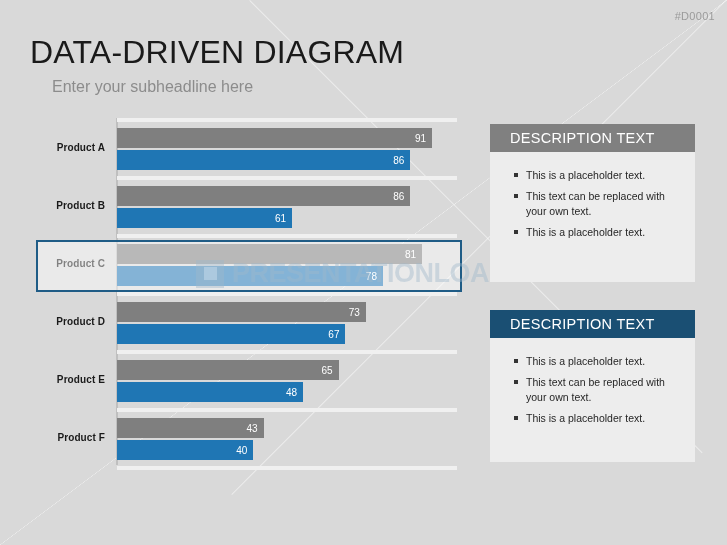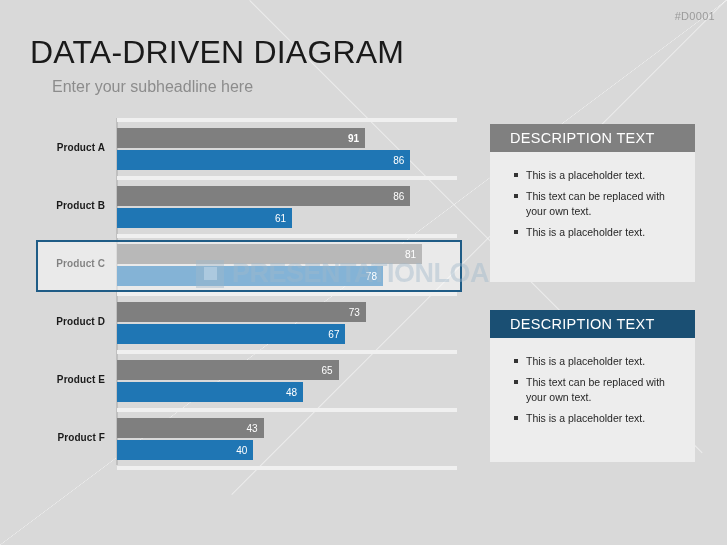--- a/index.html
+++ b/index.html
@@ -225,21 +225,21 @@
         <div class="grid-row" style="top: 58px;"></div>
         <div class="grid-row" style="top: 116px;"></div>
         <div class="grid-row" style="top: 174px;"></div>
         <div class="grid-row" style="top: 232px;"></div>
         <div class="grid-row" style="top: 290px;"></div>
         <div class="grid-row" style="top: 348px;"></div>
       </div>
     <div id="groups-layer">
         <div class="group" style="top: 8px;">
           <div class="cat-label">Product A</div>
-          <div class="bar gray" style="width: 248px; background: rgb(127, 127, 127); font-weight: bold;">
+          <div class="bar gray" style="width: 315px; background: rgb(127, 127, 127);">
             <span class="val">91</span>
           </div>
           <div class="bar blue" style="width: 293.26px; background: rgb(31, 118, 180);">
             <span class="val">86</span>
           </div>
         </div>
         <div class="group" style="top: 66px;">
           <div class="cat-label">Product B</div>
           <div class="bar gray" style="width: 293.26px; background: rgb(127, 127, 127);">
             <span class="val">86</span>

